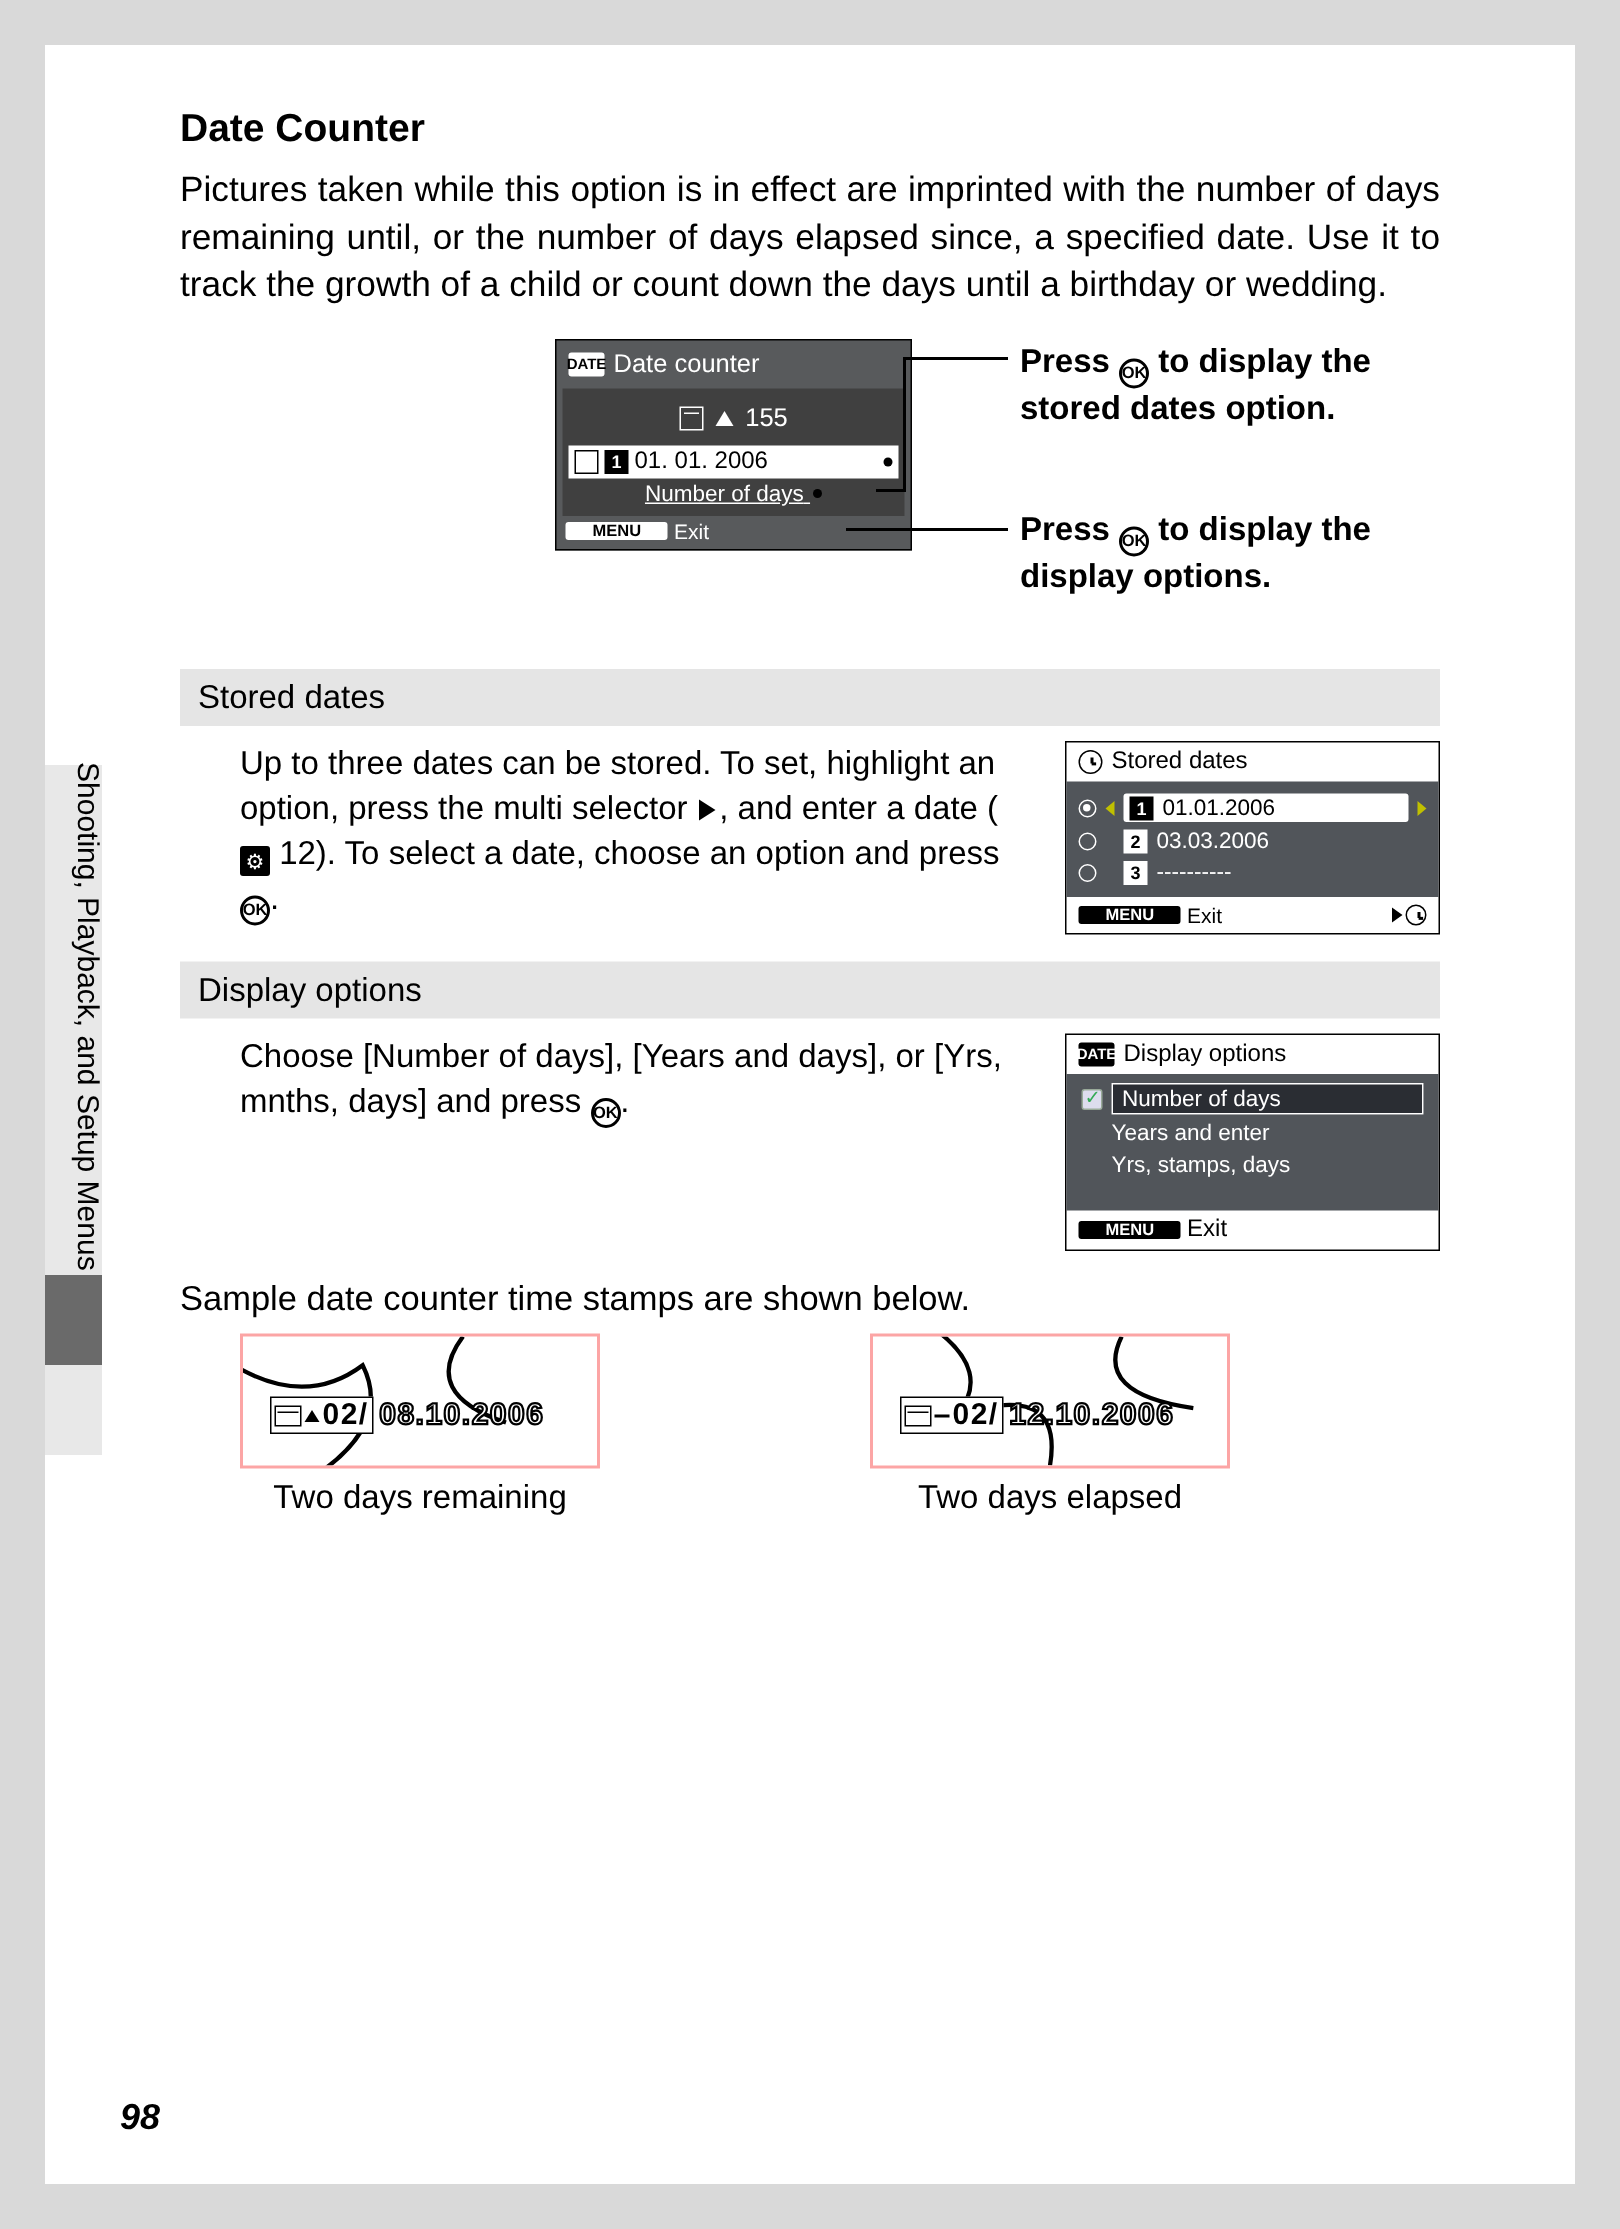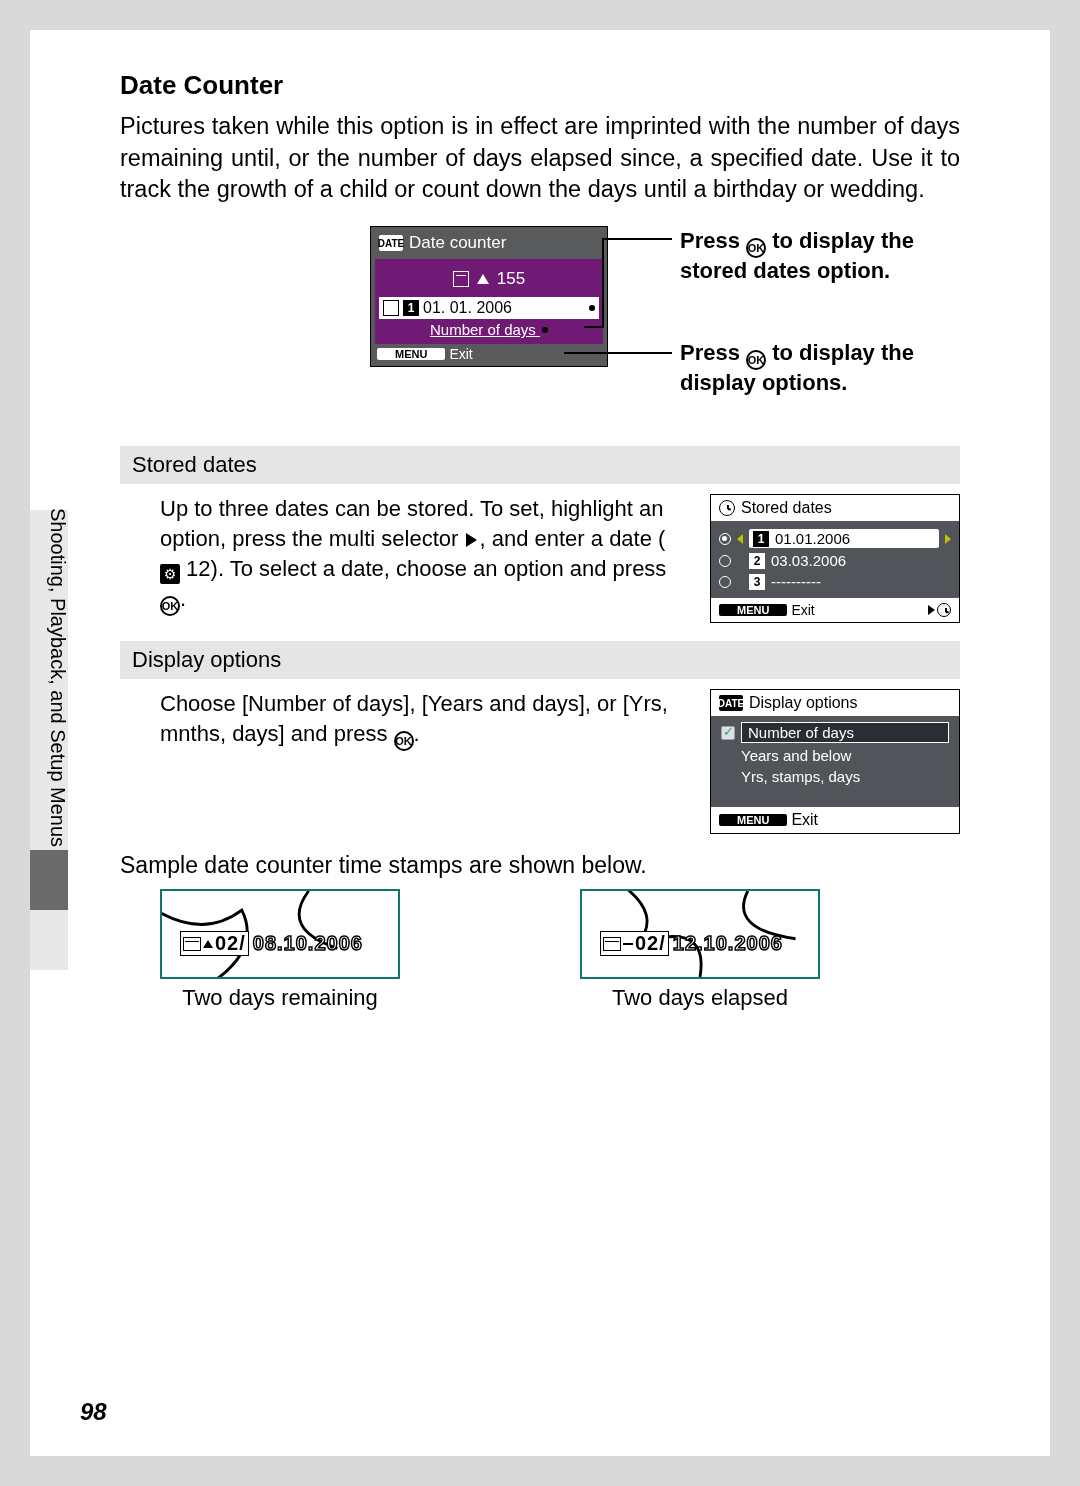--- a/index.html
+++ b/index.html
@@ -89,21 +89,21 @@
     gap: 6px;
   }
   .lcd .date-icon, .date-icon-inv {
     display: inline-flex; align-items: center; justify-content: center;
     width: 24px; height: 16px;
     background: #fff; color: #000;
     font-size: 10px; font-weight: bold; border-radius: 2px;
   }
   .date-icon-inv { background:#000; color:#fff; }
   .lcd .body-area {
-    background: #701a75;
+    background: #404040;
     padding: 6px 10px 4px 10px;
   }
   .counter-row {
     display: flex; align-items: center; justify-content: center;
     gap: 8px; padding: 4px 0 8px 0;
   }
   .cal-icon {
     display: inline-block; width: 16px; height: 16px;
     border: 1px solid #fff; position: relative;
   }
@@ -216,21 +216,21 @@
   .mini-lcd2 .row2 { display:flex; align-items:center; gap:6px; padding:2px 4px; font-size:15px; }
   .check { width:14px; height:14px; border:1px solid #9a9; border-radius:2px; position:relative; background:#dde; }
   .check::after { content:'✓'; position:absolute; left:1px; top:-3px; font-size:13px; color:#3a5; }
   .mini-lcd2 .sel2 { background:#2a2d33; border:1px solid #fff; padding:1px 6px; }
 
   
   .samples-text { font-size:23px; margin:10px 30px 10px 30px; }
   .samples { display:flex; gap:140px; margin:10px 0 0 50px; }
   .sample-col { width:280px; text-align:center; }
   .sample-img {
-    width:240px; height:90px; border:2px solid #0f766e; margin:0 auto 6px auto;
+    width:240px; height:90px; border:2px solid #fca5a5; margin:0 auto 6px auto;
     position:relative; background:#fff; overflow:hidden;
   }
   .sample-img svg { position:absolute; left:0; top:0; width:100%; height:100%; }
   .stamp {
     position:absolute; left:18px; top:40px; display:flex; align-items:center;
     font-family: Impact, 'Arial Black', sans-serif; font-size:20px;
     letter-spacing:1px;
   }
   .stamp .black-group {
     display:flex; align-items:center; background:#fff; border:1.5px solid #000;
@@ -358,21 +358,21 @@
         <span class="date-icon-inv">DATE</span>
         <span>Display options</span>
       </div>
       <div class="list2">
         <div class="row2">
           <span class="check"></span>
           <span class="sel2" style="flex:1">Number of days</span>
         </div>
         <div class="row2">
           <span style="width:14px"></span>
-          <span>Years and below</span>
+          <span>Years and enter</span>
         </div>
         <div class="row2">
           <span style="width:14px"></span>
           <span>Yrs, stamps, days</span>
         </div>
       </div>
       <div class="ftr" style="padding:4px 8px;">
         <span class="ftr-left">
           <span class="menu-box" style="background:#000;color:#fff">MENU</span>
           <span>Exit</span>

